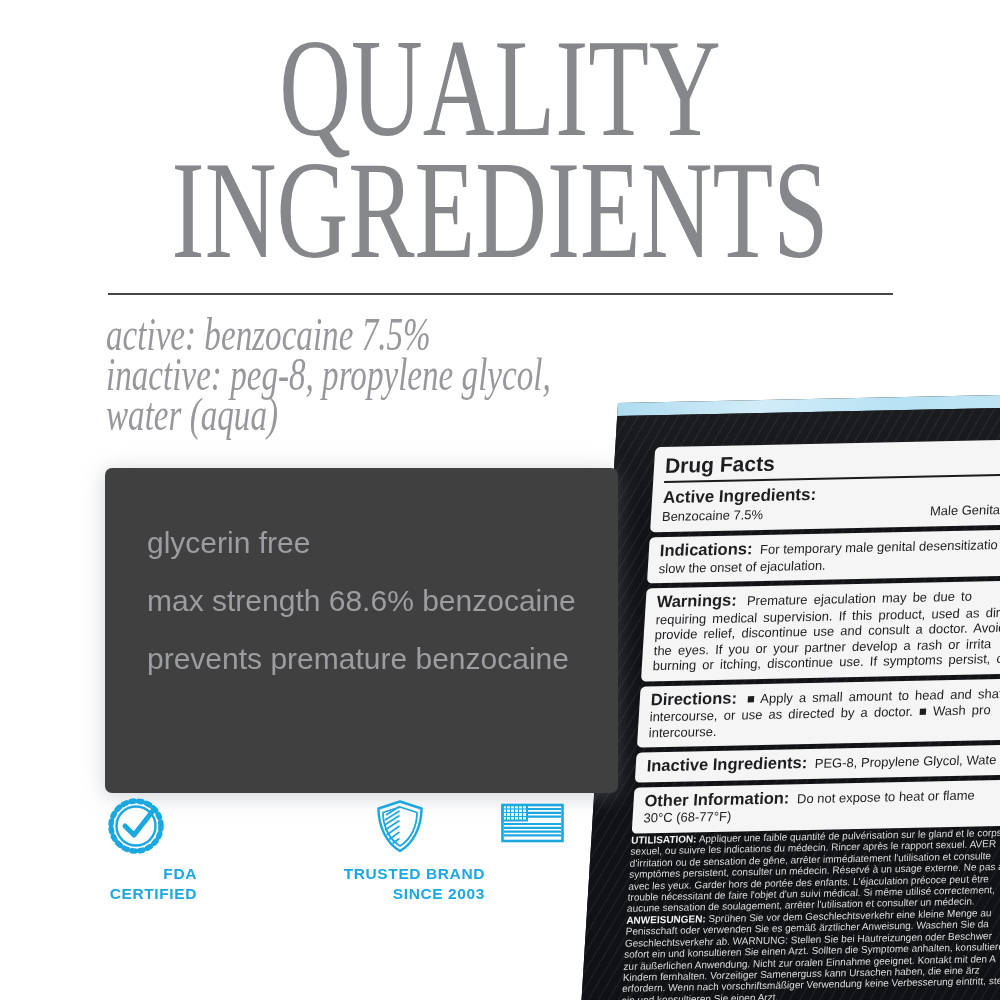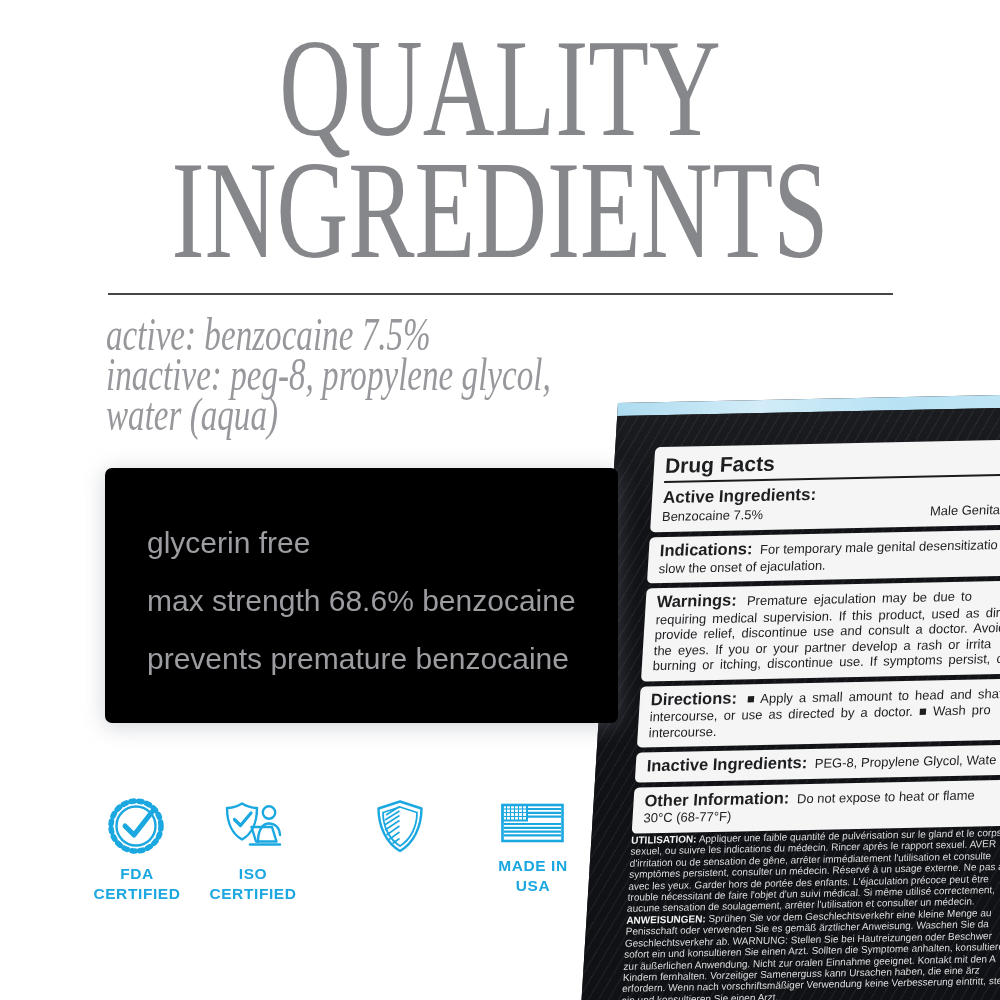--- a/index.html
+++ b/index.html
@@ -15,28 +15,28 @@
   .divider{position:absolute;left:108px;top:293px;width:785px;height:2px;background:#45464a;}
 
   
   .note{position:absolute;left:106px;top:315px;
         font-family:"Liberation Serif",serif;font-style:italic;color:#97989c;
         font-size:46px;line-height:40px;transform:scale(0.72,1);transform-origin:0 0;
         white-space:nowrap;}
   .note div{margin-bottom:0;}
 
   
-  .card{position:absolute;left:105px;top:468px;width:513px;height:255px;background:#000000;
+  .card{position:absolute;left:105px;top:468px;width:513px;height:325px;background:#404040;
         border-radius:7px;box-shadow:0 3px 22px rgba(130,136,148,0.38);z-index:3;
         padding:12px;box-sizing:border-box;}
   .card-items{position:absolute;left:42px;top:46px;}
   .card-items div{font-size:30px;color:#9c9da1;line-height:58px;white-space:nowrap;}
 
   
-  .badge{position:absolute;top:797px;text-align:center;color:#1ba7e0;z-index:3;}
+  .badge{position:absolute;top:797px;text-align:right;color:#1ba7e0;z-index:3;}
   .badge svg{display:block;margin:0 auto;stroke:#1ba7e0;fill:none;}
   .badge .lbl{margin-top:7px;font-weight:bold;font-size:15.5px;line-height:20px;letter-spacing:0.6px;}
   .b1{left:77px;width:120px;}
   .b2{left:193px;width:120px;}
   .b3{left:315px;width:170px;}
   .b4{left:473px;width:120px;}
 
   
   .pbox{position:absolute;left:618px;top:403px;width:470px;height:640px;
         background:#141519;transform:skewY(-1.2deg) skewX(-3.5deg);transform-origin:0 0;z-index:1;}
@@ -178,51 +178,39 @@
         <circle cx="31" cy="29" r="19.5" stroke-width="2.4"></circle>
         <path d="M20 29 L29 38 L47 15" stroke-width="5" stroke-linecap="round" stroke-linejoin="round"></path>
       </svg>
     </span>
     <div class="lbl">
       <div>FDA</div>
       <div>CERTIFIED</div>
     </div>
   </div>
 
-  <div class="badge b2">
-    <span>
-      <svg width="72" height="60" viewBox="0 0 72 60">
-        <path d="M25 6.5 C30 9.5 35 11 40 11 C40 26.5 34 37.5 25 42.5 C16 37.5 10 26.5 10 11 C15 11 20 9.5 25 6.5 Z" stroke-width="2.4" stroke-linejoin="round"></path>
-        <path d="M17.5 22.5 L23.5 28.5 L34 16" stroke-width="3.2" stroke-linecap="round" stroke-linejoin="round"></path>
-        <circle cx="52" cy="15.5" r="6.2" stroke-width="2.4"></circle>
-        <path d="M41 45 C41 33 45.5 26.5 52 26.5 C58.5 26.5 62.5 31 63 38" stroke-width="2.4" stroke-linecap="round"></path>
-        <path d="M34.5 30 L55 30 L59.5 44.5 L39 44.5 Z" stroke-width="2.4" stroke-linejoin="round"></path>
-        <path d="M33 47.5 L63 47.5" stroke-width="2.4" stroke-linecap="round"></path>
-      </svg>
-    </span>
-    <div class="lbl">
-      <div>ISO</div>
-      <div>CERTIFIED</div>
-    </div>
-  </div>
 
   <div class="badge b3">
     <span>
       <svg width="60" height="60" viewBox="0 0 60 60">
         <path d="M30 4.5 L51.5 11.5 C51.5 30 43.5 46 30 54 C16.5 46 8.5 30 8.5 11.5 Z" stroke-width="2.4" stroke-linejoin="round"></path>
         <path d="M30 10 L47 15.5 C47 30 40.5 42.5 30 49 C19.5 42.5 13 30 13 15.5 Z" stroke-width="1.8" stroke-linejoin="round"></path>
         <line x1="16" y1="18" x2="29.5" y2="9.5" stroke-width="1.6"></line>
         <line x1="15" y1="23" x2="29.5" y2="14" stroke-width="1.6"></line>
         <line x1="14.5" y1="28" x2="29.5" y2="18.5" stroke-width="1.6"></line>
         <line x1="15" y1="33" x2="29.5" y2="23.5" stroke-width="1.6"></line>
         <line x1="16.5" y1="38" x2="29.5" y2="29" stroke-width="1.6"></line>
         <line x1="19" y1="42.5" x2="29.5" y2="35" stroke-width="1.6"></line>
         <line x1="22.5" y1="46.5" x2="29.5" y2="41.5" stroke-width="1.6"></line>
       </svg>
     </span>
+    <div class="lbl">
+      <div>TRUSTED BRAND</div>
+      <div>SINCE 2003</div>
+    </div>
   </div>
 
   <div class="badge b4">
     <span>
       <svg width="68" height="52" viewBox="0 0 68 48">
         <rect x="3.5" y="6" width="60" height="36" stroke-width="2.6"></rect>
         <rect x="3.5" y="6" width="24.5" height="15.5" stroke-width="2"></rect>
         <line x1="5" y1="10" x2="27" y2="10" stroke-width="1.1"></line>
         <line x1="5" y1="13.5" x2="27" y2="13.5" stroke-width="1.1"></line>
         <line x1="5" y1="17.5" x2="27" y2="17.5" stroke-width="1.1"></line>
@@ -233,19 +221,15 @@
         <line x1="23.5" y1="7" x2="23.5" y2="21" stroke-width="1.1"></line>
         <line x1="28" y1="10" x2="62" y2="10" stroke-width="2.2"></line>
         <line x1="28" y1="13.8" x2="62" y2="13.8" stroke-width="2.2"></line>
         <line x1="28" y1="17.6" x2="62" y2="17.6" stroke-width="2.2"></line>
         <line x1="5" y1="25" x2="62" y2="25" stroke-width="2.2"></line>
         <line x1="5" y1="28.8" x2="62" y2="28.8" stroke-width="2.2"></line>
         <line x1="5" y1="32.6" x2="62" y2="32.6" stroke-width="2.2"></line>
         <line x1="5" y1="36.4" x2="62" y2="36.4" stroke-width="2.2"></line>
       </svg>
     </span>
-    <div class="lbl">
-      <div>MADE IN</div>
-      <div>USA</div>
-    </div>
   </div>
 
 </div>
 
 </body></html>

